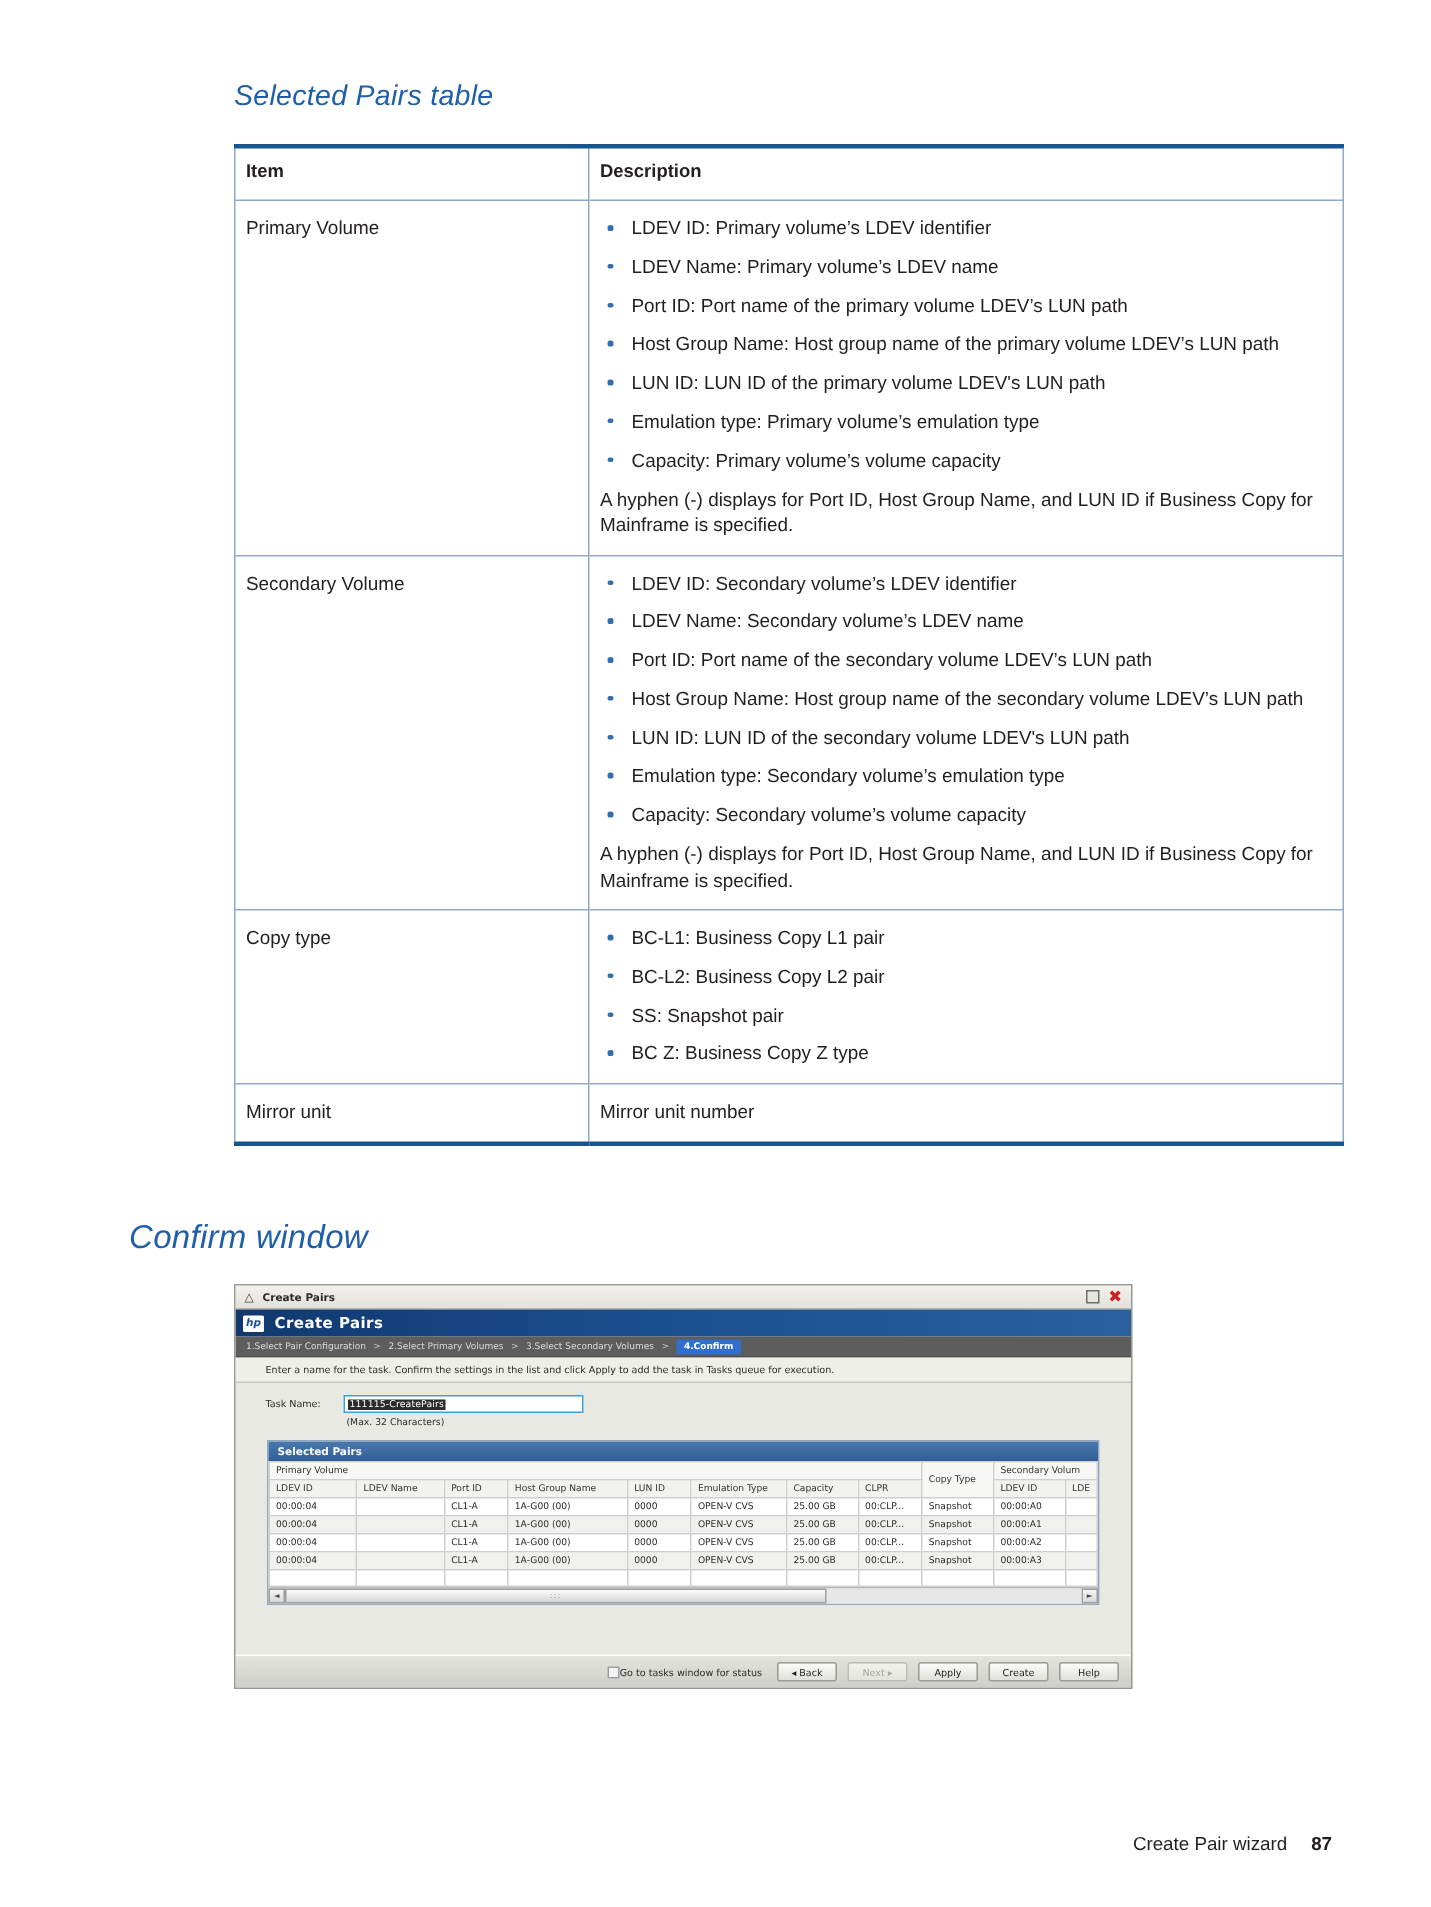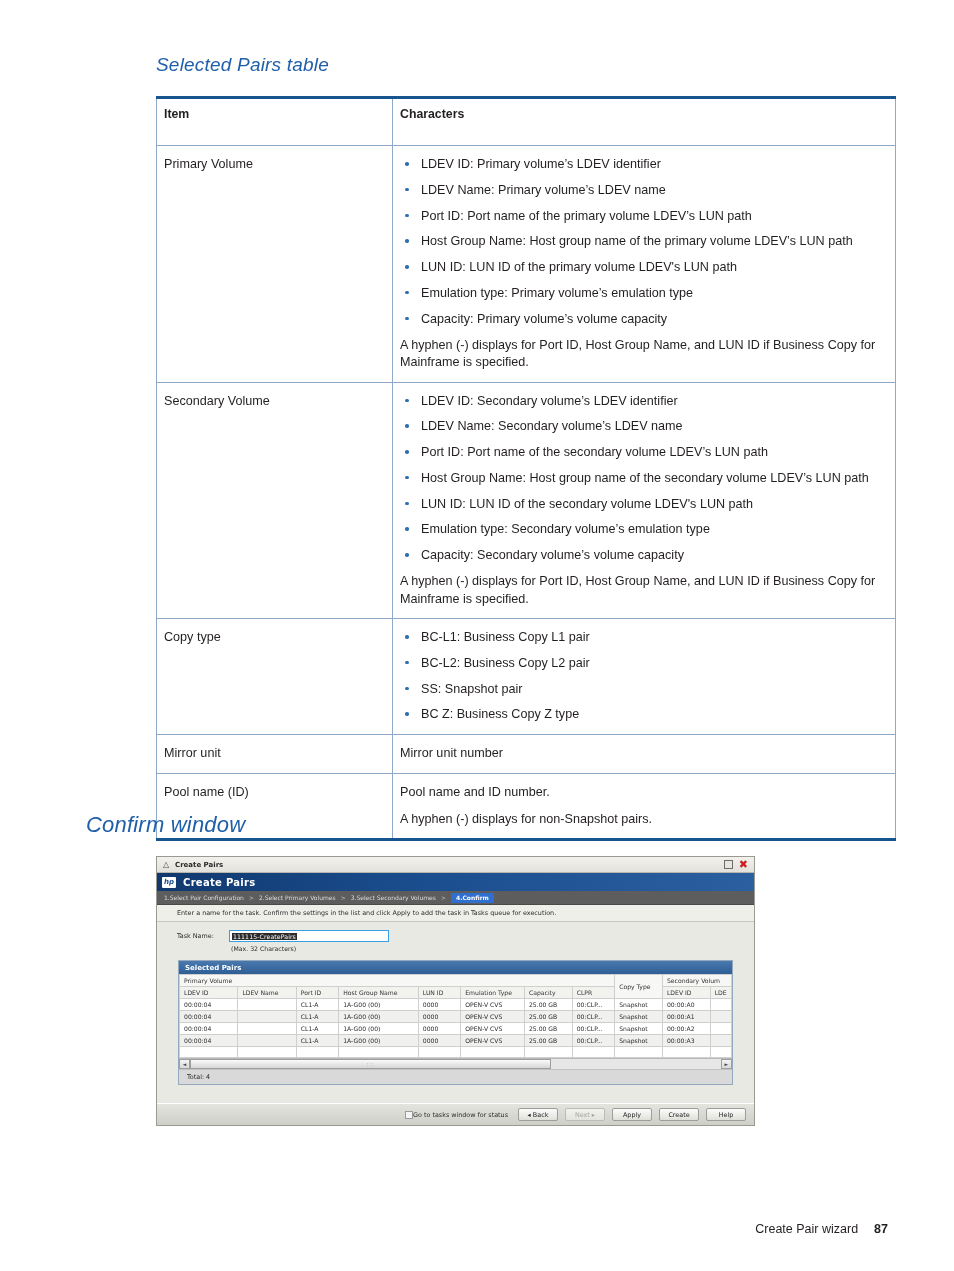--- a/index.html
+++ b/index.html
@@ -34,21 +34,21 @@
     width: 740px;
     border-collapse: collapse;
     font-size: 12.6px;
     color: #231f20;
   }
   .doc-table tr.head-row { }
   .doc-table th {
     text-align: left;
     font-weight: bold;
     font-size: 12.3px;
-    padding: 8px 6px 24px 7px;
+    padding: 8px 6px 12px 7px;
     border-left: 1px solid #8fa9c8;
     border-right: 1px solid #8fa9c8;
     border-bottom: 1px solid #8fa9c8;
     vertical-align: middle;
   }
   .doc-table thead tr { border-top: 3px solid #17558f; }
   .doc-table td {
     padding: 9px 7px 10px 7px;
     border: 1px solid #8fa9c8;
     vertical-align: top;
@@ -248,21 +248,21 @@
 </style>
 </head>
 <body>
 
 <div class="h2-section" id="sec-selected-pairs">Selected Pairs table</div>
 
 <table class="doc-table">
   <thead>
     <tr class="head-row">
       <th class="item-col">Item</th>
-      <th>Characters</th>
+      <th>Description</th>
     </tr>
   </thead>
   <tbody>
 
     <tr>
       <td class="item-col">Primary Volume</td>
       <td>
         <ul class="bullets">
           <li>LDEV ID: Primary volume’s LDEV identifier</li>
           <li>LDEV Name: Primary volume’s LDEV name</li>
@@ -304,27 +304,20 @@
       </td>
     </tr>
 
     <tr>
       <td class="item-col">Mirror unit</td>
       <td>
         <div class="plain-para">Mirror unit number</div>
       </td>
     </tr>
 
-    <tr>
-      <td class="item-col">Pool name (ID)</td>
-      <td>
-        <div class="plain-para">Pool name and ID number.</div>
-        <div class="plain-para">A hyphen (-) displays for non-Snapshot pairs.</div>
-      </td>
-    </tr>
   </tbody>
 </table>
 
 <div class="h2-section" id="sec-confirm-window">Confirm window</div>
 
 <div id="app-shot">
 
   <div class="win-titlebar">
     <span class="win-title-ico">△</span>
     <span class="win-title-txt">Create Pairs</span>
@@ -471,21 +464,20 @@
     <div class="hscroll">
       <span class="hs-arrow">◄</span>
       <span class="hs-track">
         <span class="hs-thumb">
             <span class="hs-grip">:::</span>
           </span>
       </span>
       <span class="hs-arrow">►</span>
     </div>
 
-    <div class="total-bar">Total:  4</div>
   </div>
 
   <div class="footer-bar">
     <span class="chk-wrap">
       <span class="chk-box"></span>
       <span class="chk-label">Go to tasks window for status</span>
     </span>
     <span class="btn">◂ Back</span>
     <span class="btn disabled">Next ▸</span>
     <span class="btn">Apply</span>

